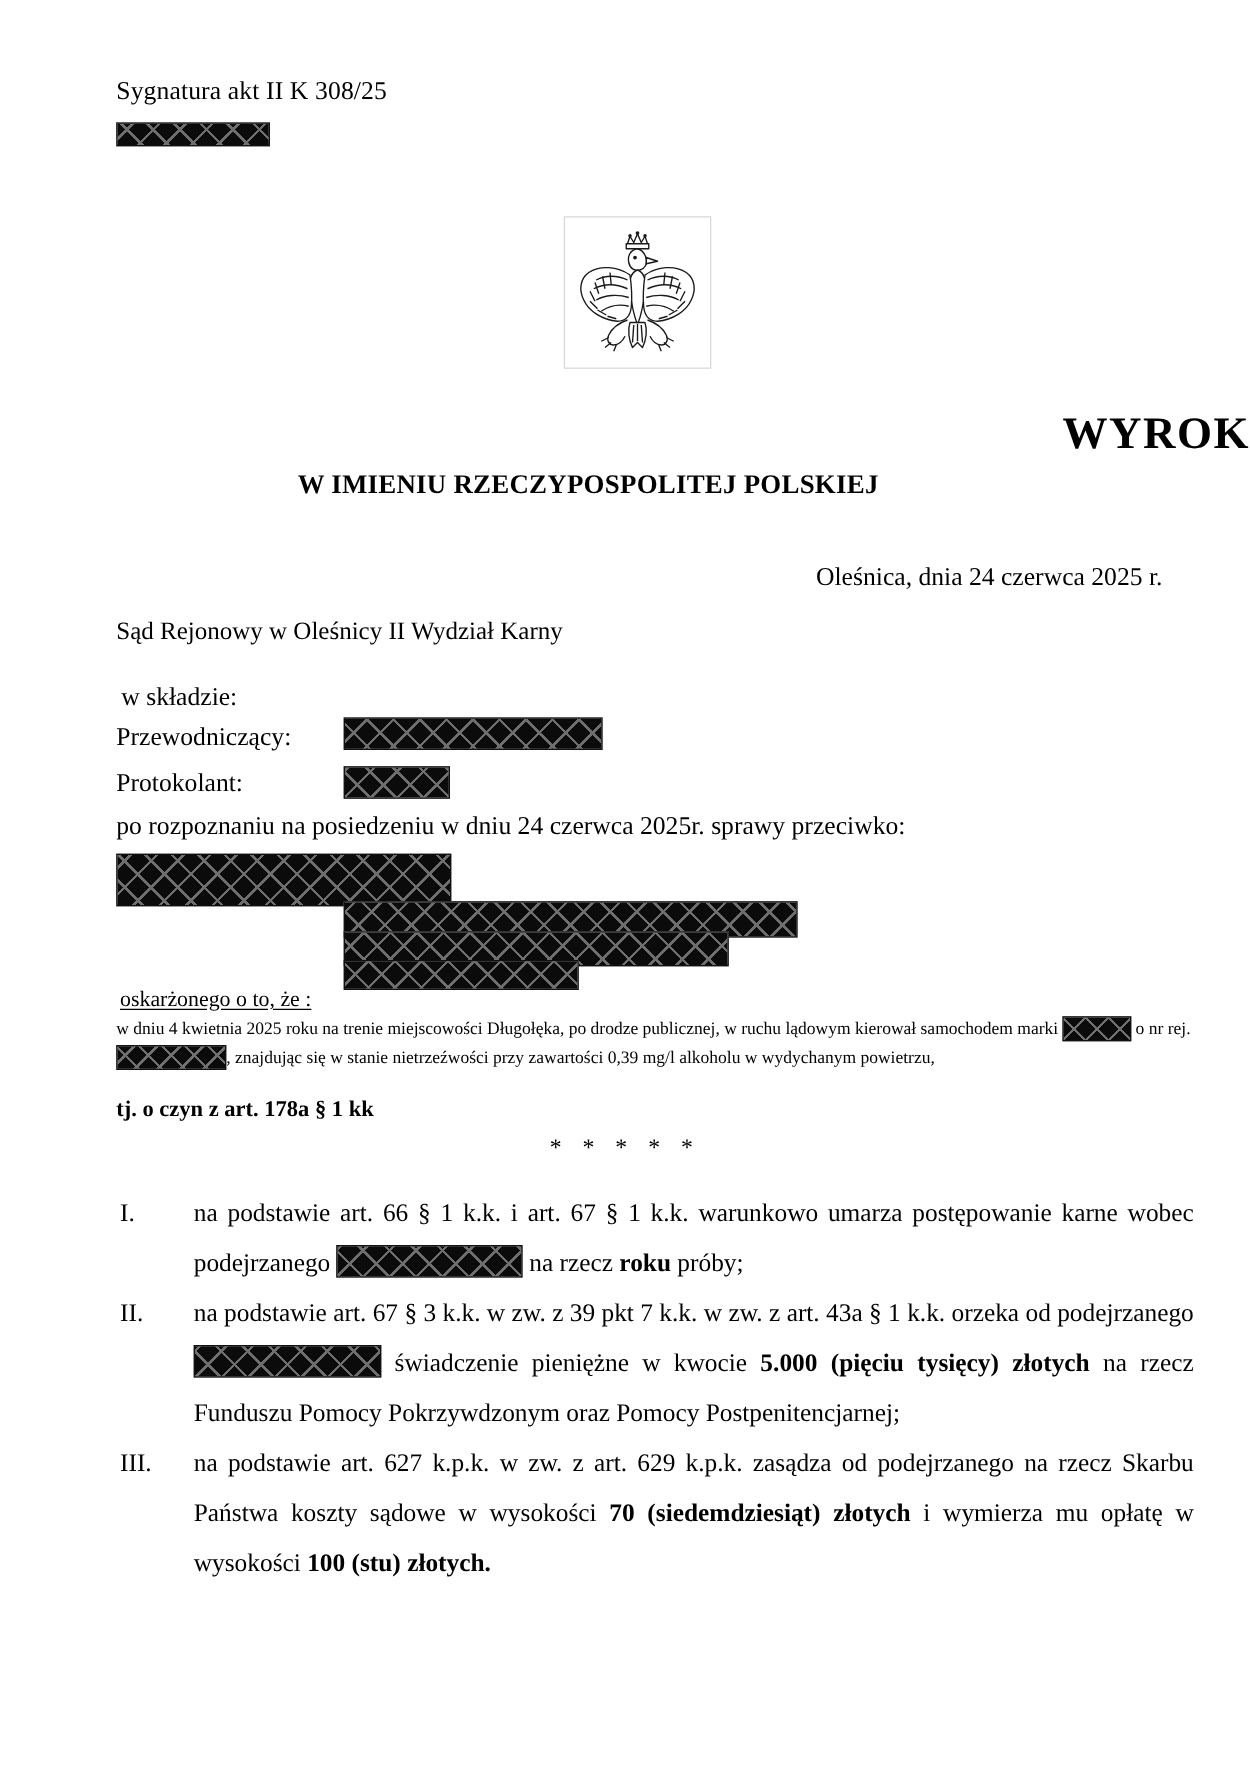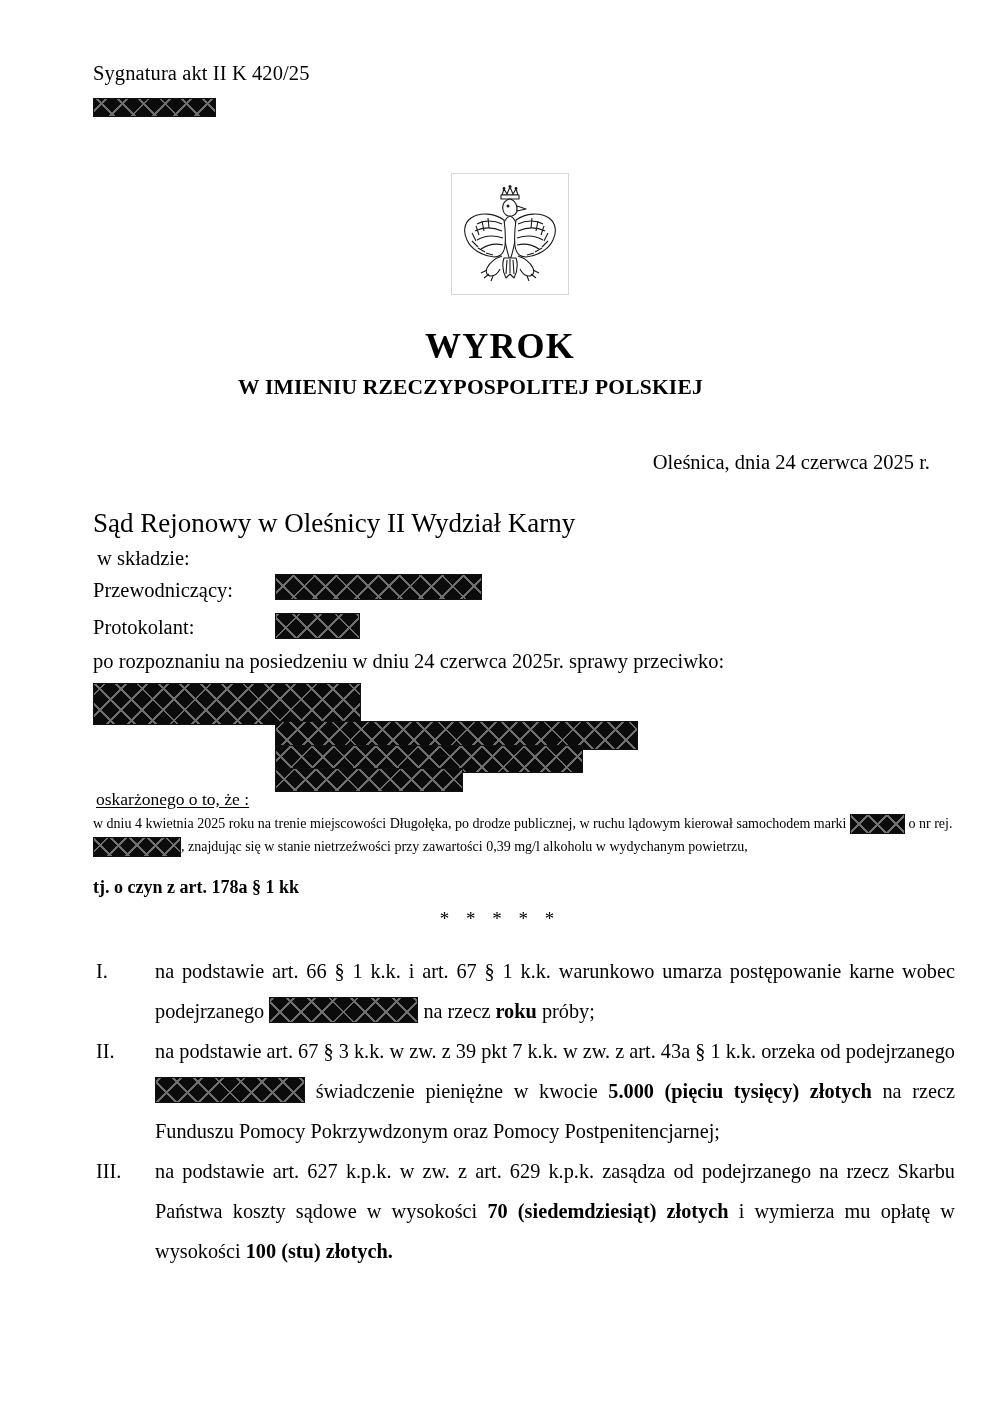--- a/index.html
+++ b/index.html
@@ -57,21 +57,21 @@
     background: #ffffff;
     display: flex; align-items: center; justify-content: center;
   }
   .emblem-box svg { display: block; }
 
   
   .title-main {
     position: absolute;
     left: 0; top: 325px;
     width: 1000px;
-    text-align: center;
+    text-align: right;
     font-size: 36px;
     font-weight: bold;
     letter-spacing: 1.2px;
   }
   .title-sub {
     position: absolute;
     left: 0; top: 375px;
     width: 941px;
     text-align: center;
     font-size: 21.5px;
@@ -83,22 +83,22 @@
   .placedate {
     position: absolute;
     right: 70px; top: 451px;
     font-size: 20.5px;
     white-space: nowrap;
   }
 
   
   .court-name {
     position: absolute;
-    left: 93px; top: 508px;
-    font-size: 27px;
+    left: 93px; top: 494px;
+    font-size: 20px;
     white-space: nowrap;
   }
   .court-composition {
     position: absolute;
     left: 97px; top: 547px;
     font-size: 20.5px;
     white-space: nowrap;
   }
   .row-label {
     position: absolute;
@@ -215,21 +215,21 @@
   .ruling-text b { font-weight: bold; }
   .rulings .redact { height: 26px; position: relative; top: -3px; }
   .r-podejrz1 { width: 149px; }
   .r-podejrz2 { width: 150px; }
 </style>
 </head>
 <body>
 
 <div class="page">
 
-  <div class="sygnatura">Sygnatura akt II K 420/25</div>
+  <div class="sygnatura">Sygnatura akt II K 308/25</div>
   <div class="redact sygnatura-redact"></div>
 
   <div class="emblem-box">
     <svg width="104" height="108" viewBox="0 0 104 108" aria-hidden="true">
       <g fill="none" stroke="#1a1a1a" stroke-width="1.1" stroke-linejoin="round">
 
         <path d="M44 15 L46 9 L49 14 L52 7 L55 14 L58 9 L60 15 Z" fill="#ffffff"></path>
         <path d="M43 15 H61 V19 H43 Z" fill="#ffffff"></path>
         <circle cx="46" cy="8.5" r="1.4" fill="#1a1a1a" stroke="none"></circle>
         <circle cx="52" cy="6.4" r="1.5" fill="#1a1a1a" stroke="none"></circle>

